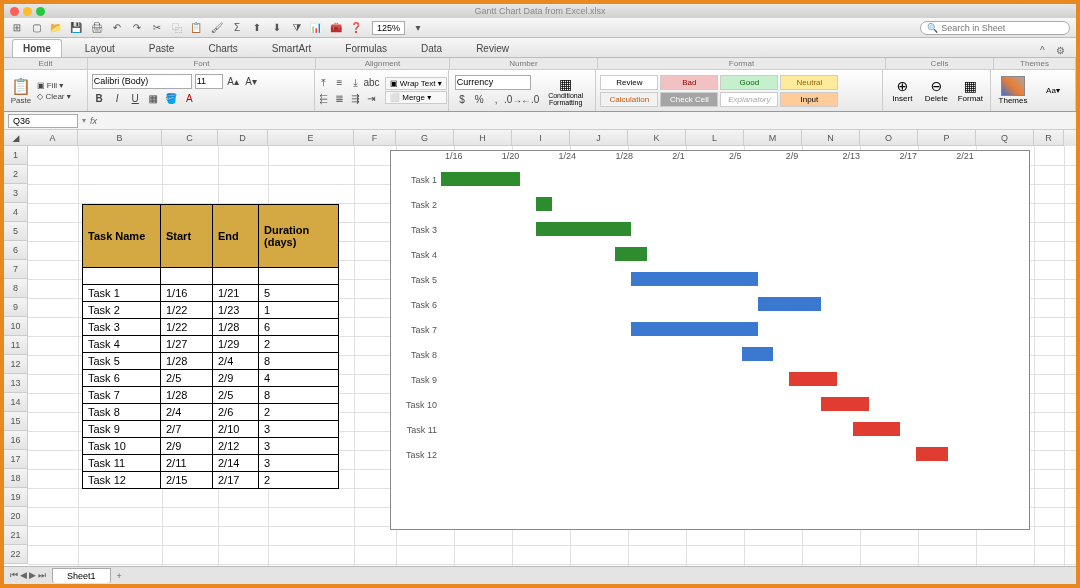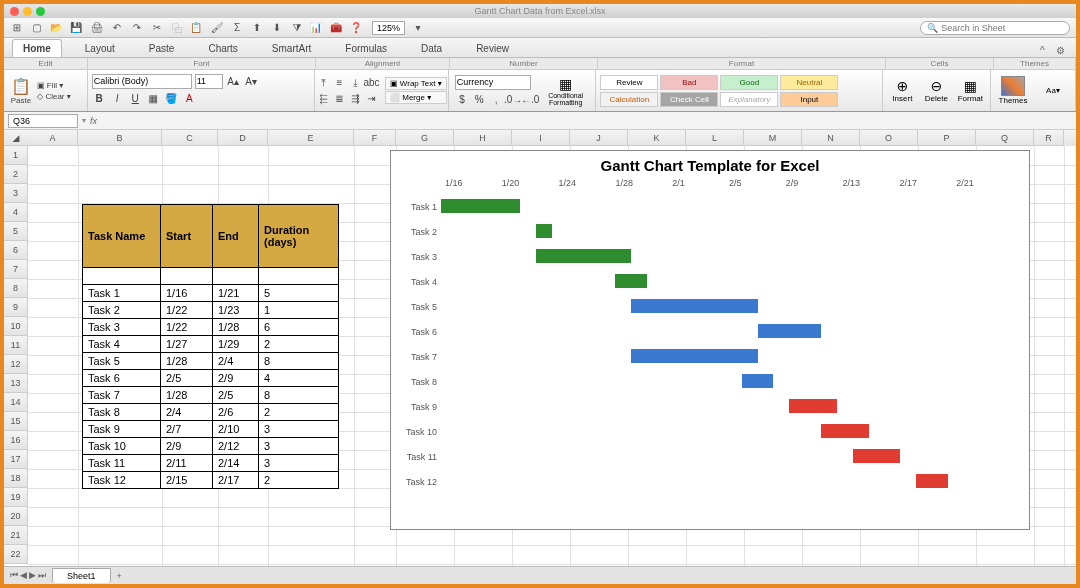--- a/index.html
+++ b/index.html
@@ -435,21 +435,20 @@
               <tr>
                 <td>Task 12</td>
                 <td>2/15</td>
                 <td>2/17</td>
                 <td>2</td>
               </tr>
             </tbody>
         </table>
 
         <div class="chart-box">
-          <div class="chart-title">Gantt Chart Template for Excel</div>
           <div class="chart-body">
             <div class="tick-row" id="tick-row">
                 <div class="tick" style="width: 57px;">1/16</div>
                 <div class="tick" style="width: 57px;">1/20</div>
                 <div class="tick" style="width: 57px;">1/24</div>
                 <div class="tick" style="width: 57px;">1/28</div>
                 <div class="tick" style="width: 57px;">2/1</div>
                 <div class="tick" style="width: 57px;">2/5</div>
                 <div class="tick" style="width: 57px;">2/9</div>
                 <div class="tick" style="width: 57px;">2/13</div>

